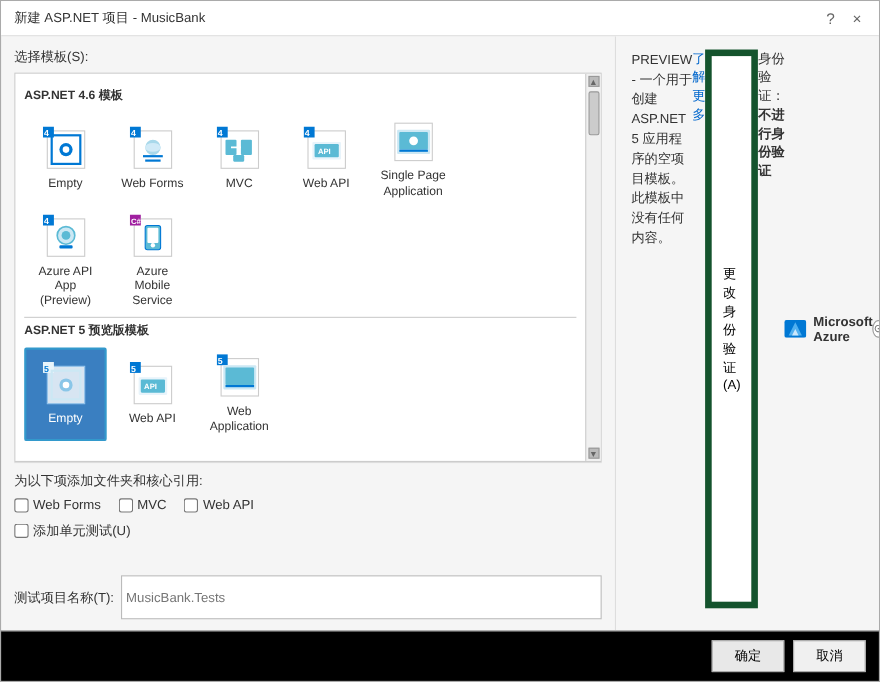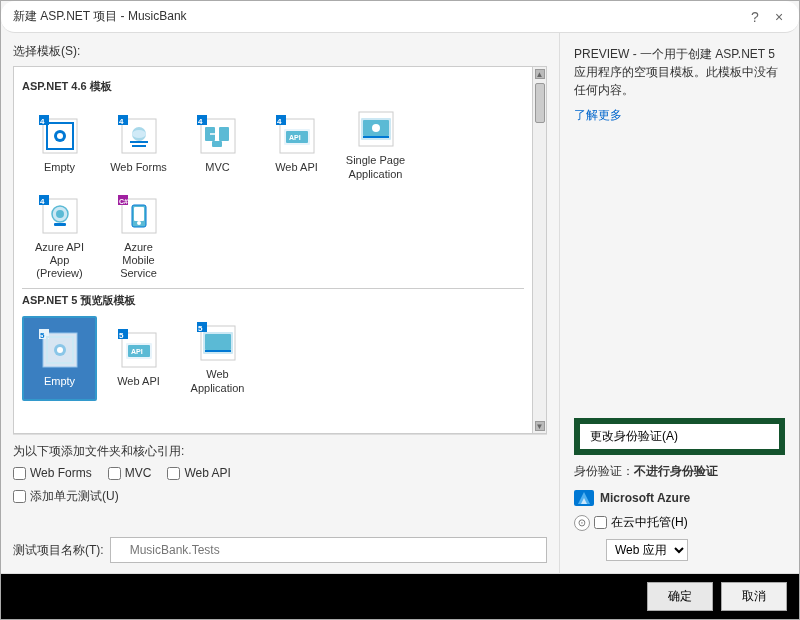--- a/index.html
+++ b/index.html
@@ -22,21 +22,20 @@
       flex-direction: column;
     }
     .title-bar {
       background: #fff;
       padding: 8px 12px;
       display: flex;
       justify-content: space-between;
       align-items: center;
       border-bottom: 1px solid #ddd;
       height: 32px;
-      border-radius: 14px;
     }
     .title-text {
       font-size: 12px;
       color: #333;
     }
     .title-controls {
       display: flex;
       gap: 8px;
     }
     .title-btn {
@@ -61,21 +60,21 @@
       padding: 10px 12px;
       display: flex;
       flex-direction: column;
       overflow: hidden;
     }
     .right-panel {
       width: 240px;
       padding: 12px 14px;
       border-left: 1px solid #ddd;
       display: flex;
-      flex-direction: column;
+      flex-direction: row;
       background: #f5f5f5;
     }
     .section-label {
       font-size: 12px;
       color: #333;
       margin-bottom: 6px;
     }
     .scrollbar-track {
       width: 14px;
       background: #f0f0f0;
@@ -188,24 +187,24 @@
       gap: 6px;
       margin-top: 32px;
     }
     .test-name-label {
       font-size: 12px;
       color: #333;
       white-space: nowrap;
     }
     .test-name-input {
       flex: 1;
-      height: 26px;
+      height: 40px;
       border: 1px solid #bbb;
       font-size: 12px;
-      padding: 2px 19px;
+      padding: 2px 4px;
       color: #3b82f6;
     }
     .preview-title {
       font-size: 12px;
       color: #333;
       margin-bottom: 8px;
       line-height: 1.5;
     }
     .learn-more-link {
       color: #0066cc;

